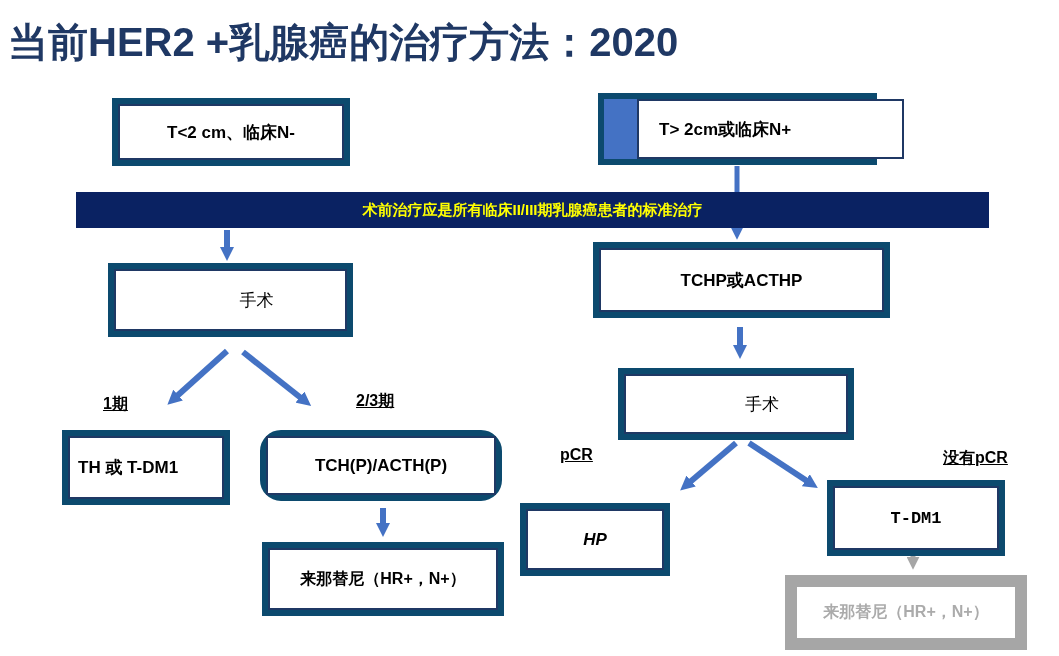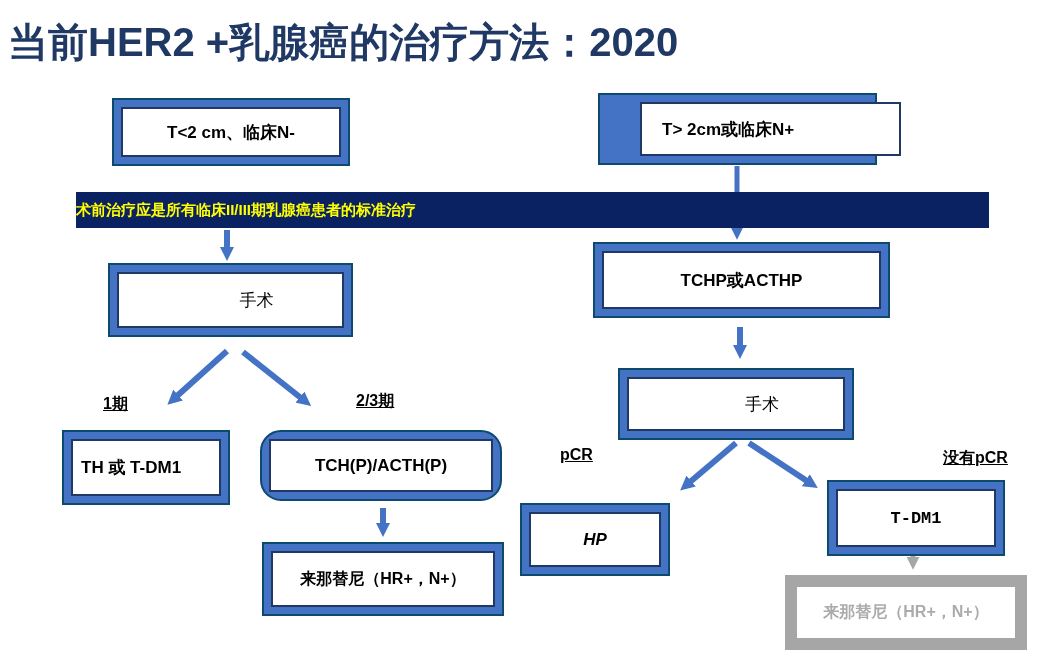--- a/index.html
+++ b/index.html
@@ -32,35 +32,34 @@
     height: 656px;
     z-index: 1;
   }
   .banner {
     position: absolute;
     left: 76px; top: 192px;
     width: 913px; height: 36px;
     background: #0A2262;
     display: flex;
     align-items: center;
-    justify-content: flex-start;
+    justify-content: center;
     z-index: 2;
   }
   .banner span {
     color: #FFFF00;
     font-weight: bold;
     font-size: 15px;
     white-space: nowrap;
   }
   .fbox {
     position: absolute;
     box-sizing: border-box;
     background: #4472C4;
-    border: 2px solid #0c4a6e;
-    padding: 7px;
+    border: 6px solid #0c4a6e;
     z-index: 2;
   }
   .fbox .inner {
     box-sizing: border-box;
     width: 100%;
     height: 100%;
     background: #ffffff;
     border: 2px solid #1F3864;
     display: flex;
     align-items: center;

